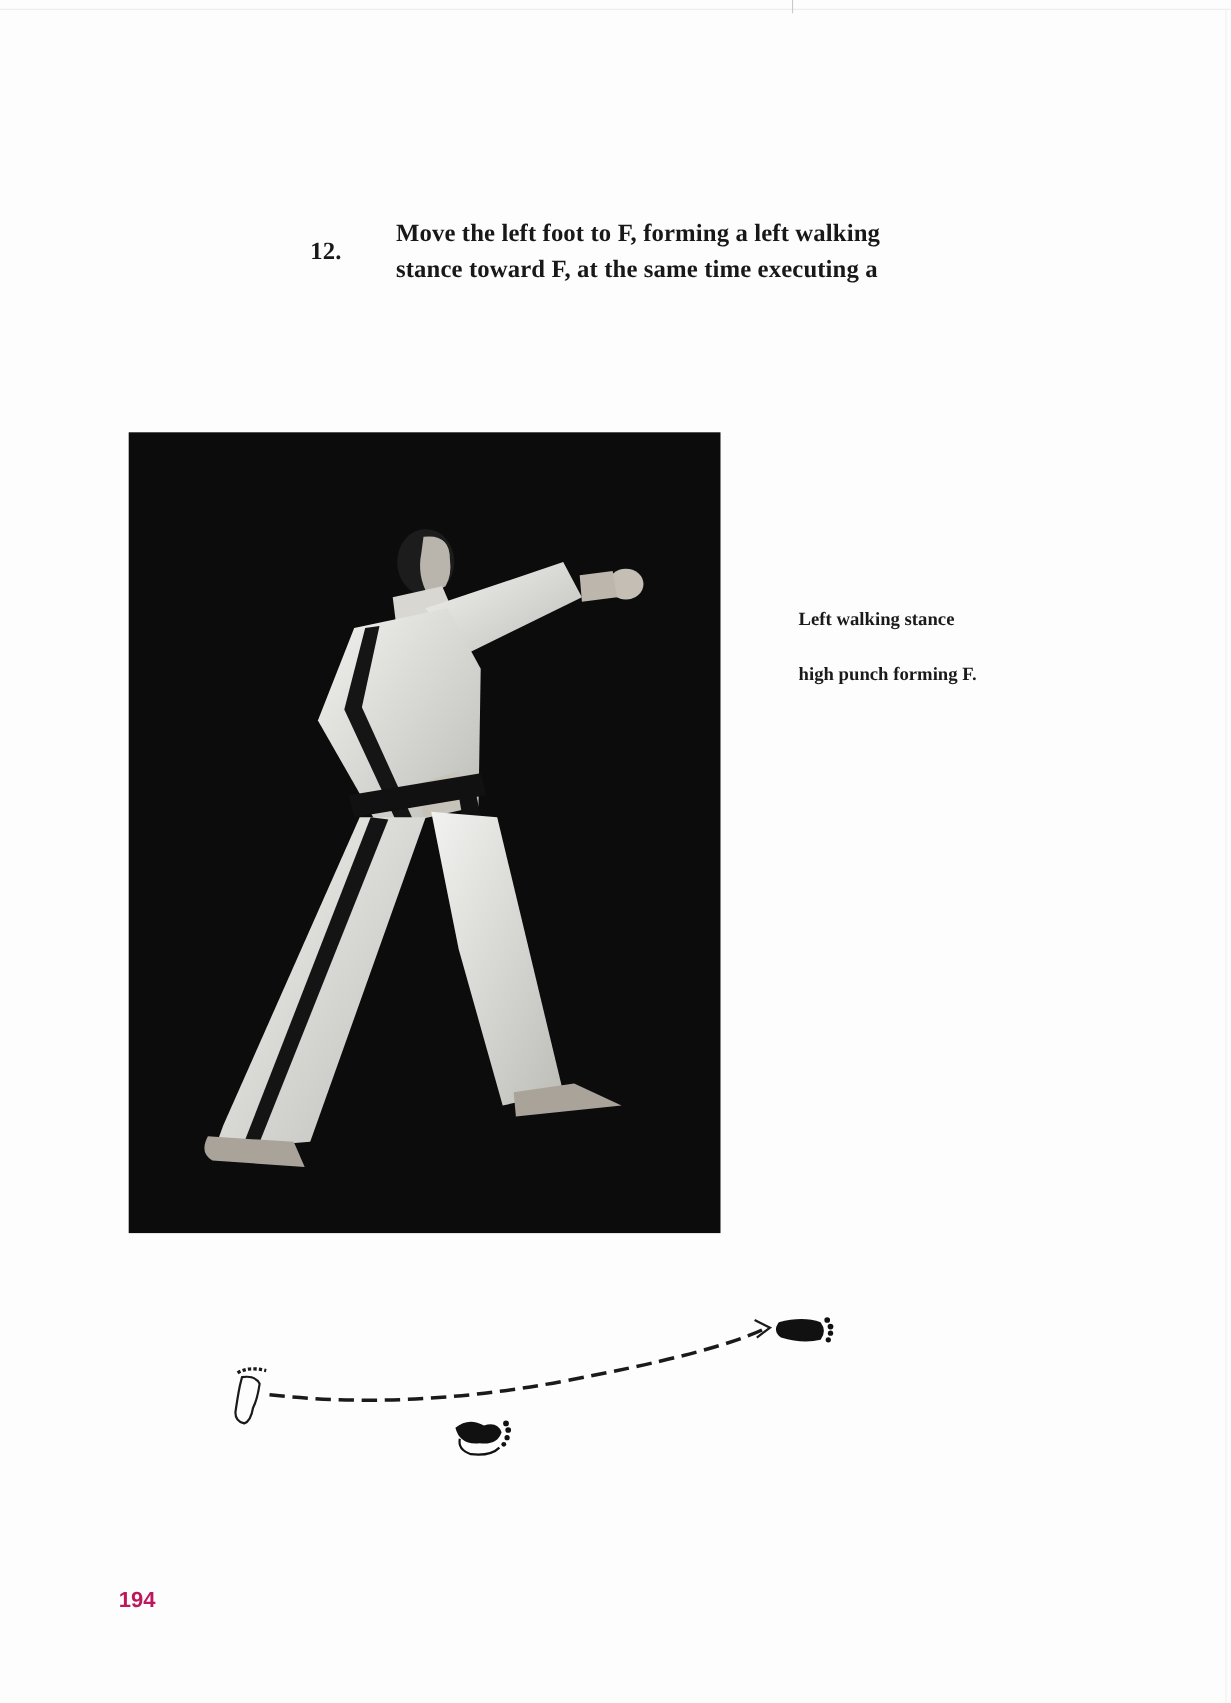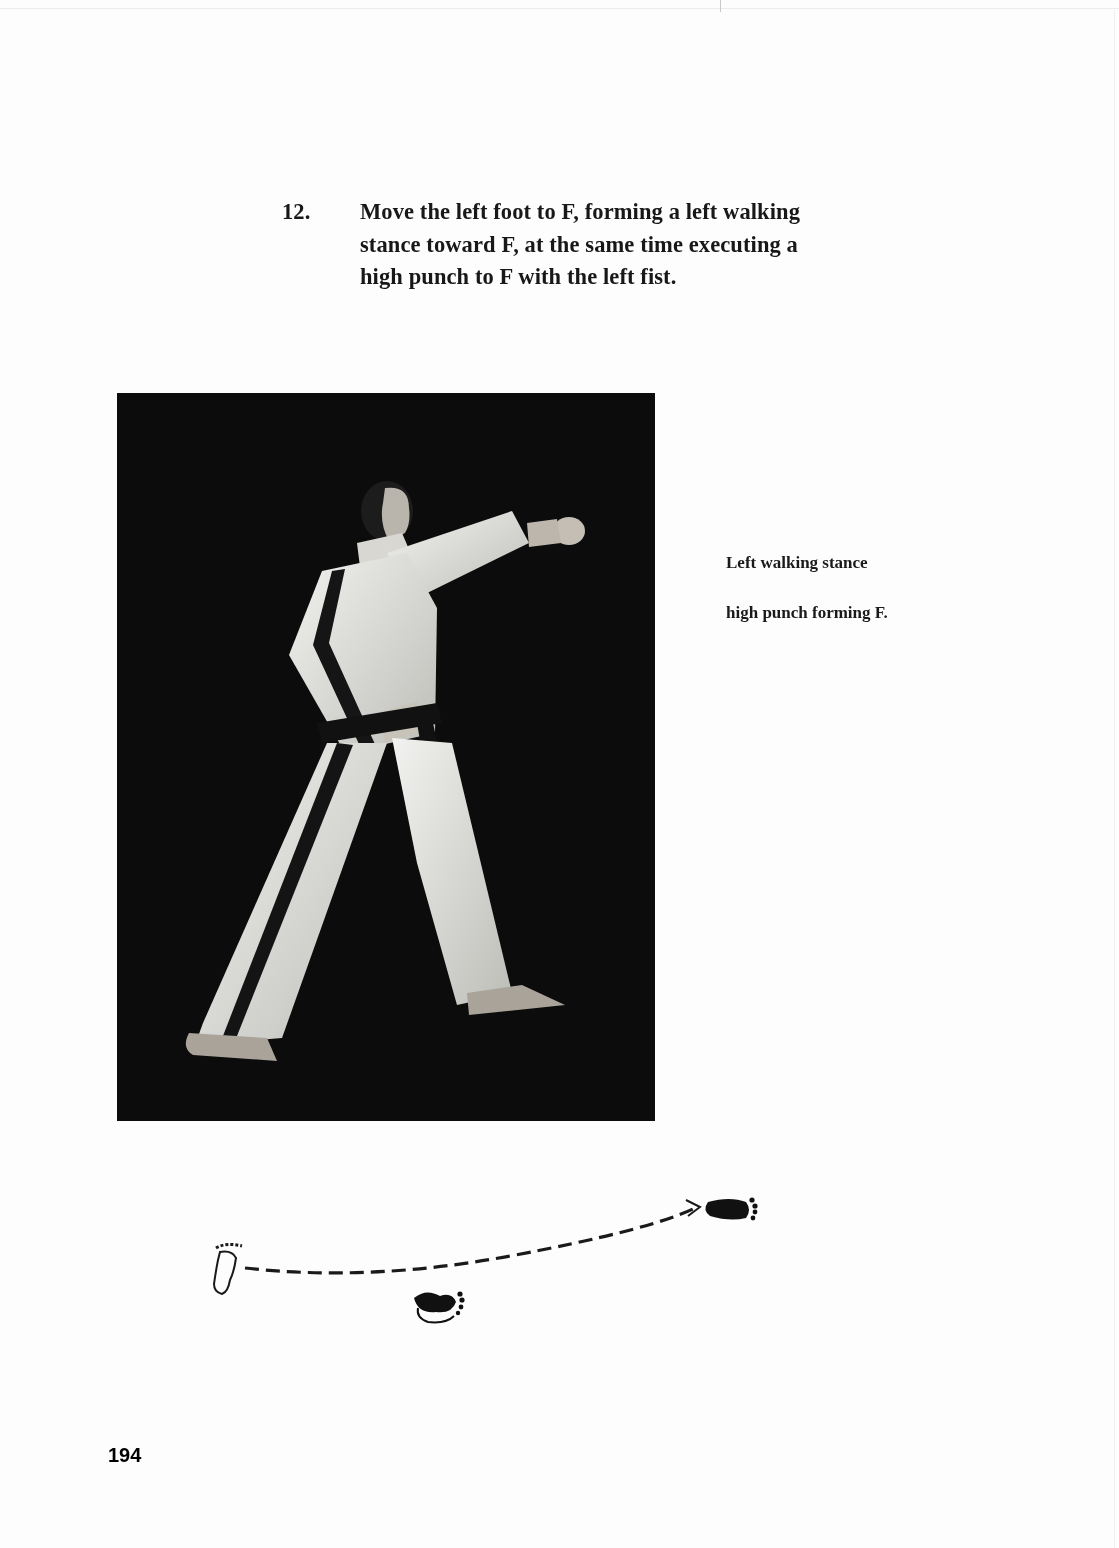--- a/index.html
+++ b/index.html
@@ -9,56 +9,55 @@
   }
   .top-rule { position:absolute; left:0; top:8px; width:1119px; height:1px; background:#ececec; }
   .top-tick { position:absolute; left:720px; top:0; width:1px; height:12px; background:#c9c9c9; }
   .right-rule { position:absolute; right:4px; top:10px; width:1px; height:1538px; background:#f0f0f0; }
 
   .instruction {
     position:absolute; left:282px; top:196px; width:600px;
     font-family:"Liberation Serif","DejaVu Serif",serif; font-weight:bold;
     font-size:22.5px; line-height:32.5px; color:#181818; letter-spacing:0.1px;
   }
-  .instruction .num { position:absolute; left:0; top:0; }
+  .instruction .num { position:absolute; left:0; top:16px; }
   .instruction .body { margin-left:78px; display:block; }
 
   .photo {
     position:absolute; left:117px; top:393px; width:538px; height:728px;
     background:#0c0c0c; overflow:hidden;
   }
   .photo svg { display:block; }
 
   .caption {
     position:absolute; left:714px; top:550px; width:260px;
     font-family:"Liberation Serif","DejaVu Serif",serif; font-weight:bold;
     font-size:17px; color:#1a1a1a;
   }
   .caption div { height:50px; line-height:26px;margin-left:12px; }
 
   .diagram { position:absolute; left:190px; top:1180px; width:600px; height:160px; }
 
   .page-number {
     position:absolute; left:108px; top:1444px;
     font-family:"Liberation Sans","DejaVu Sans",sans-serif; font-weight:bold;
-    font-size:20px; color:#000000;
+    font-size:20px; color:#be185d;
   }
 </style>
 </head>
 <body>
 
 <div class="top-rule"></div>
 <div class="top-tick"></div>
 <div class="right-rule"></div>
 
 <div class="instruction">
   <span class="num">12.</span>
   <span class="body">Move the left foot to F, forming a left walking</span>
   <span class="body">stance toward F, at the same time executing a</span>
-  <span class="body">high punch to F with the left fist.</span>
 </div>
 
 <div class="photo">
   <svg width="538" height="728" viewBox="0 0 538 728">
     <defs>
       <linearGradient id="cloth" x1="0" y1="0" x2="1" y2="1">
         <stop offset="0" stop-color="#f2f2f0"></stop>
         <stop offset="1" stop-color="#bdbdb8"></stop>
       </linearGradient>
     </defs>

